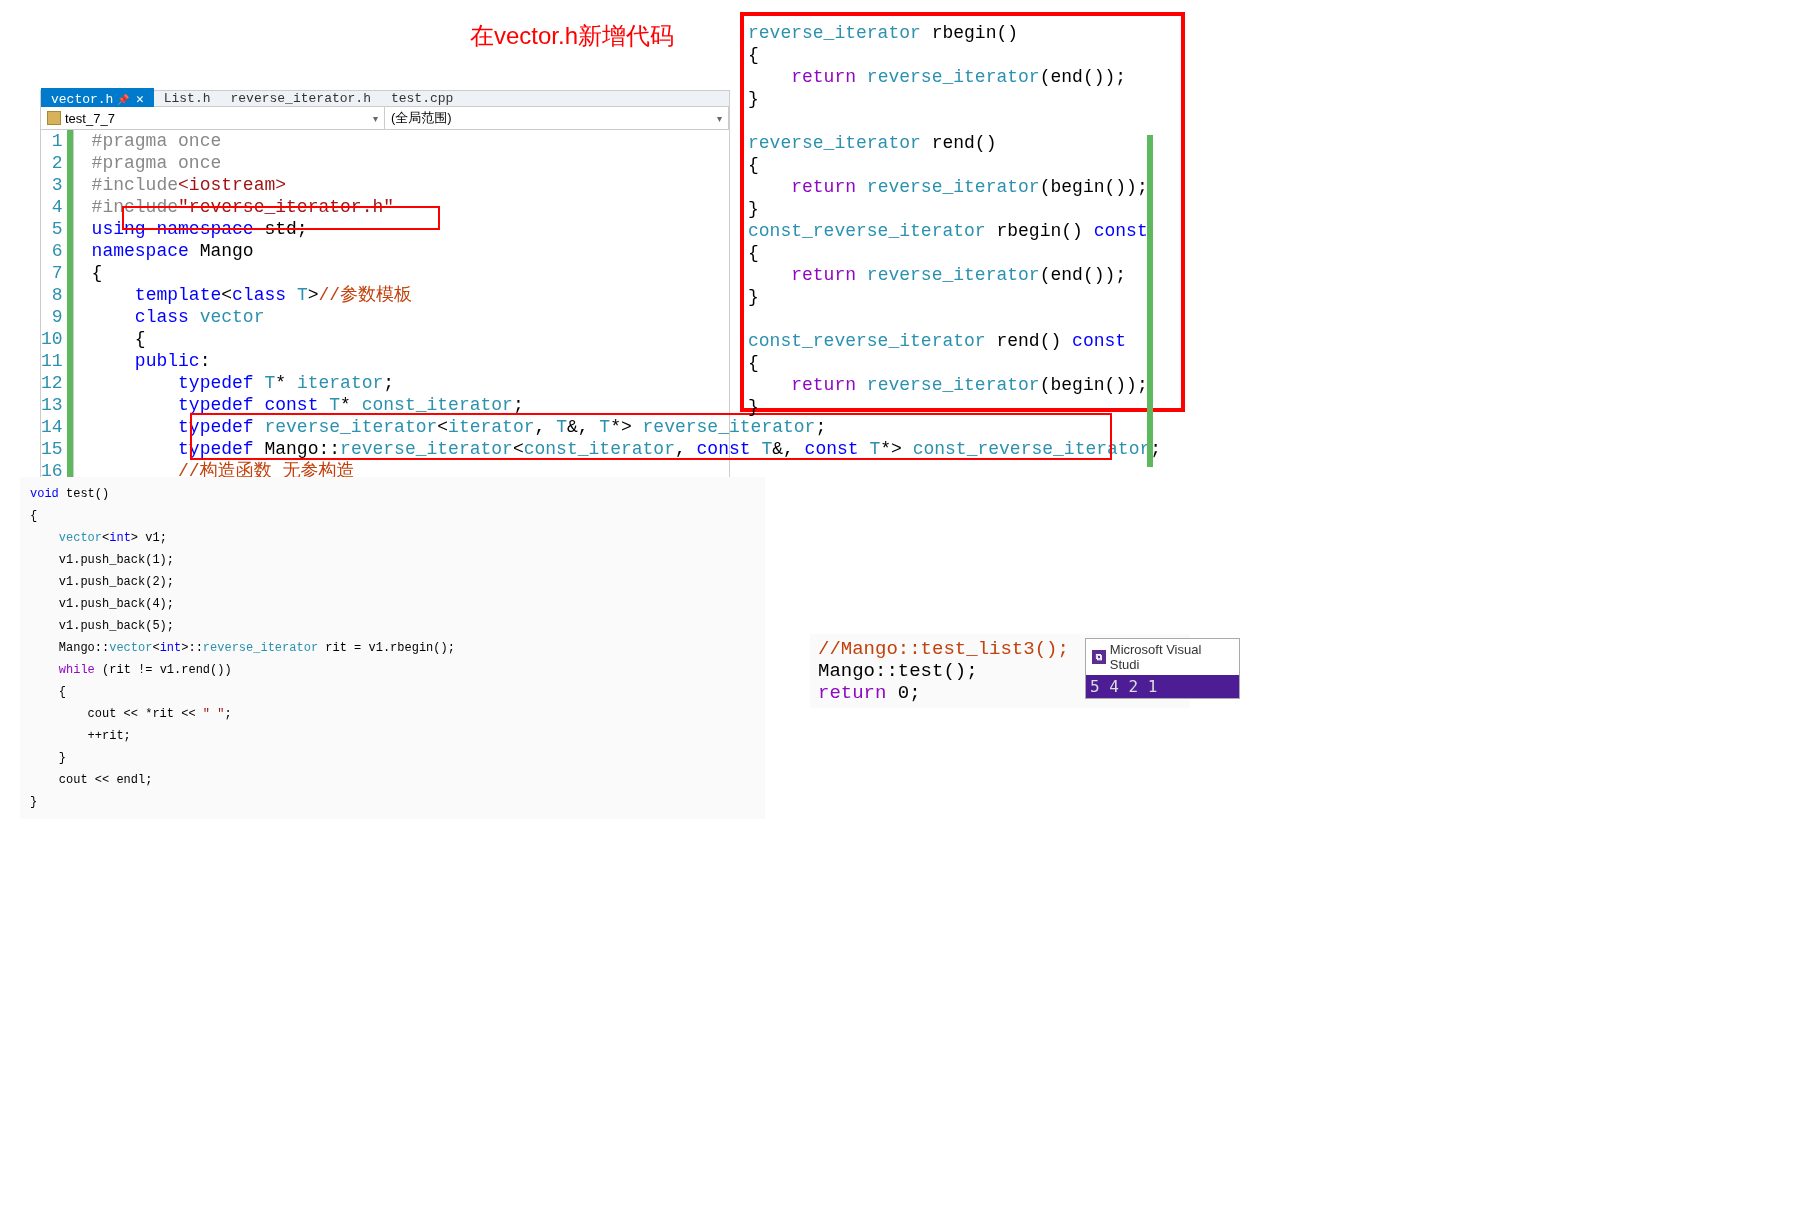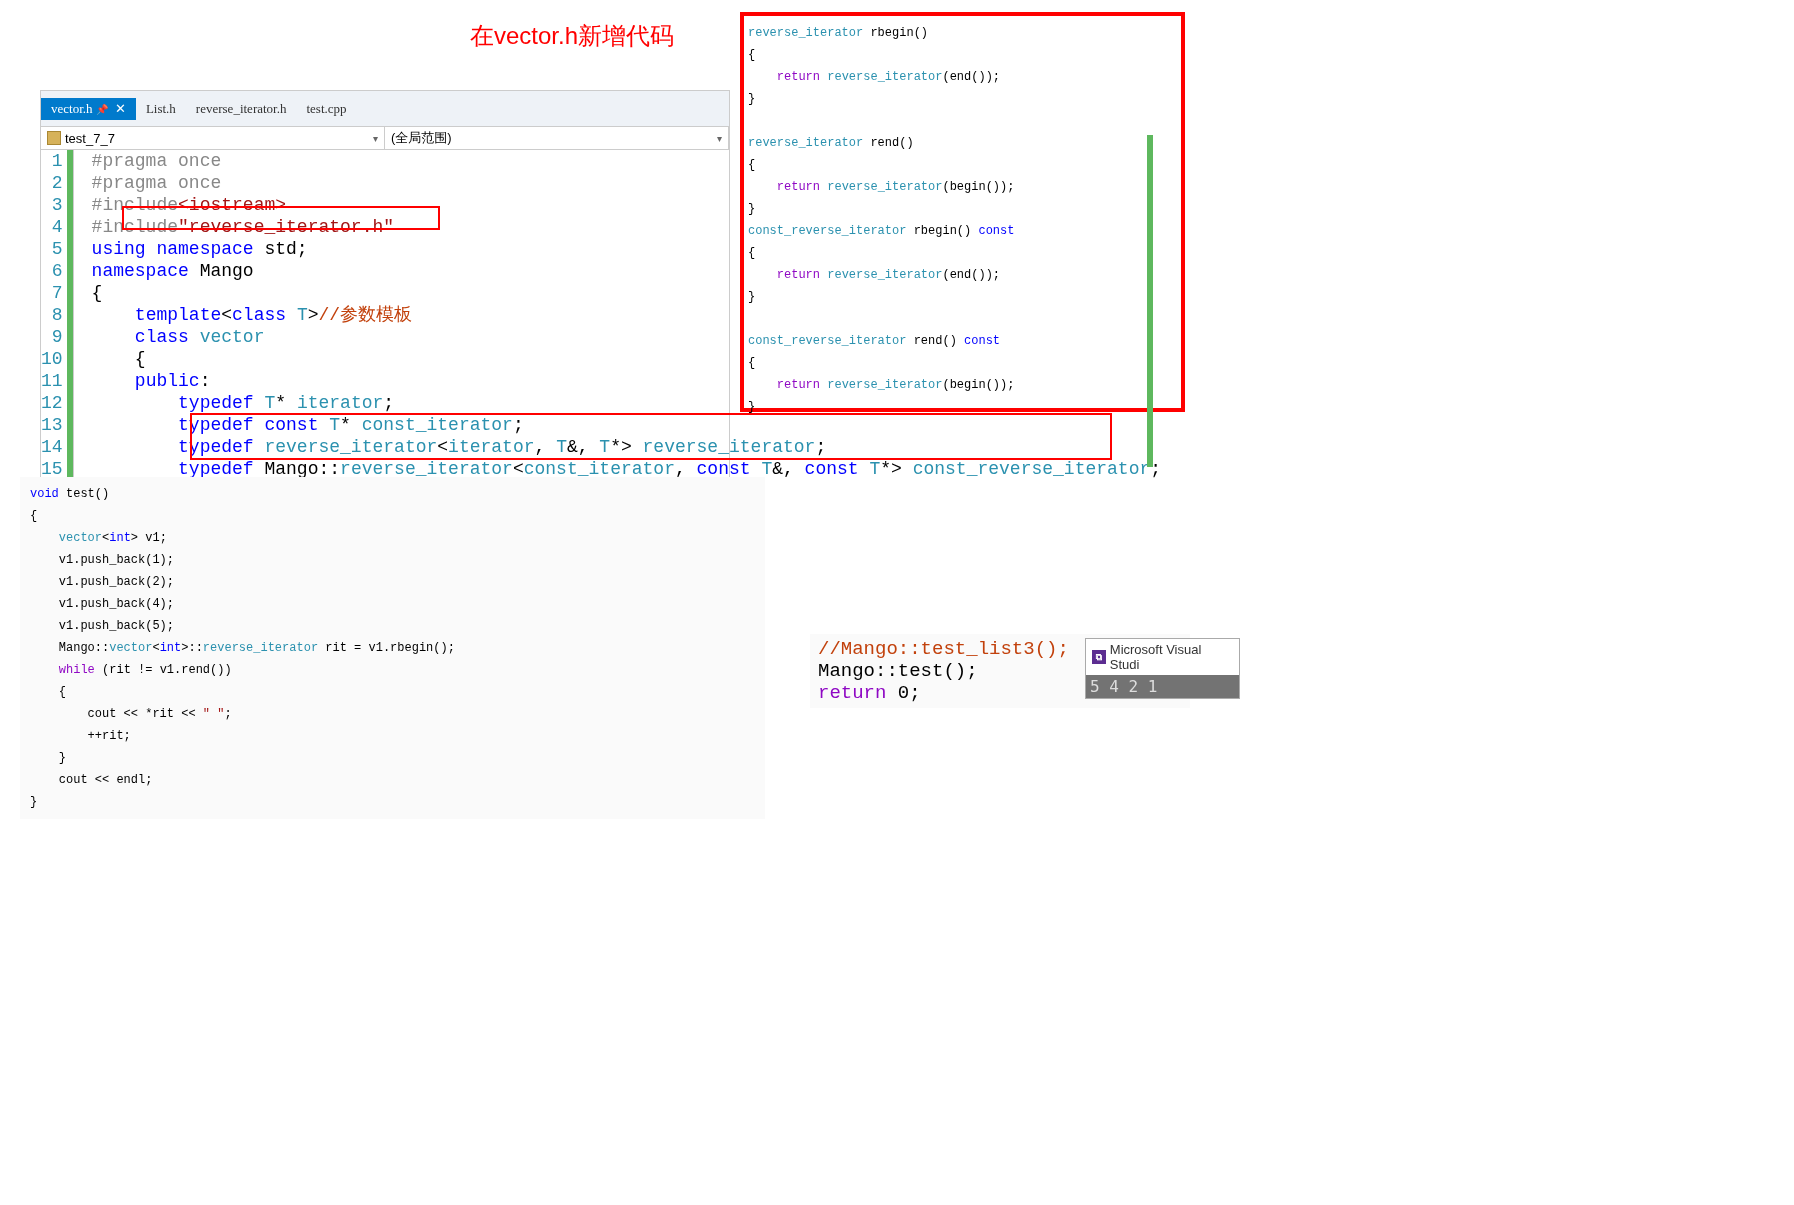--- a/index.html
+++ b/index.html
@@ -21,22 +21,22 @@
     left: 40px;
     width: 690px;
     background: #fff;
     border: 1px solid #ccc;
   }
   
   .tabs {
     display: flex;
     background: #eef2f7;
     border-bottom: 1px solid #ccc;
-    height: 36px;
-    font-family: Liberation Serif, serif;
+    height: 16px;
+    font-family: Liberation Mono, monospace;
     font-size: 13px;
     align-items: center;
   }
   .tab {
     padding: 3px 10px;
     cursor: pointer;
     color: #333;
   }
   .tab.active {
     background: #007acc;
@@ -110,21 +110,21 @@
   
   .right-code {
     position: absolute;
     top: 12px;
     left: 740px;
     width: 445px;
     height: 400px;
     background: #fff;
     border: 4px solid #f00;
     padding: 6px 4px;
-    font-size: 12px;
+    font-size: 18px;
     line-height: 22px;
     white-space: pre;
   }
   
   
   .test-code {
     position: absolute;
     top: 477px;
     left: 20px;
     width: 745px;
@@ -170,21 +170,21 @@
     width: 14px; height: 14px;
     background: #5c2d91;
     display: inline-flex;
     align-items: center;
     justify-content: center;
     color: #fff;
     font-size: 9px;
     font-weight: bold;
   }
   .console {
-    background: #737373;
+    background: #4c1d95;
     color: #ddd;
     font-family: Consolas, monospace;
     font-size: 16px;
     padding: 2px 4px;
   }
   
   .right-green-bar {
     position: absolute;
     top: 135px;
     left: 1147px;

